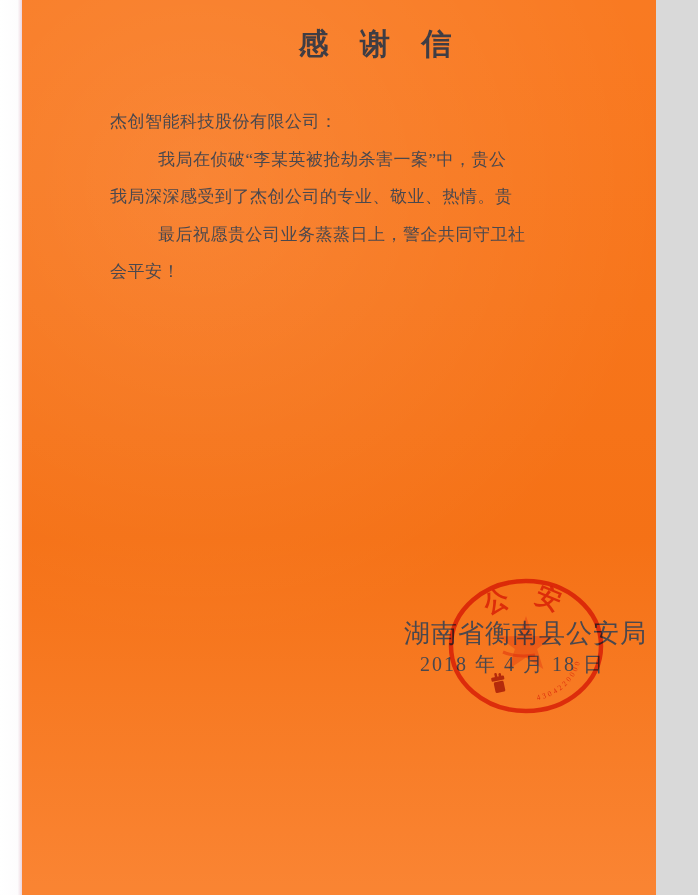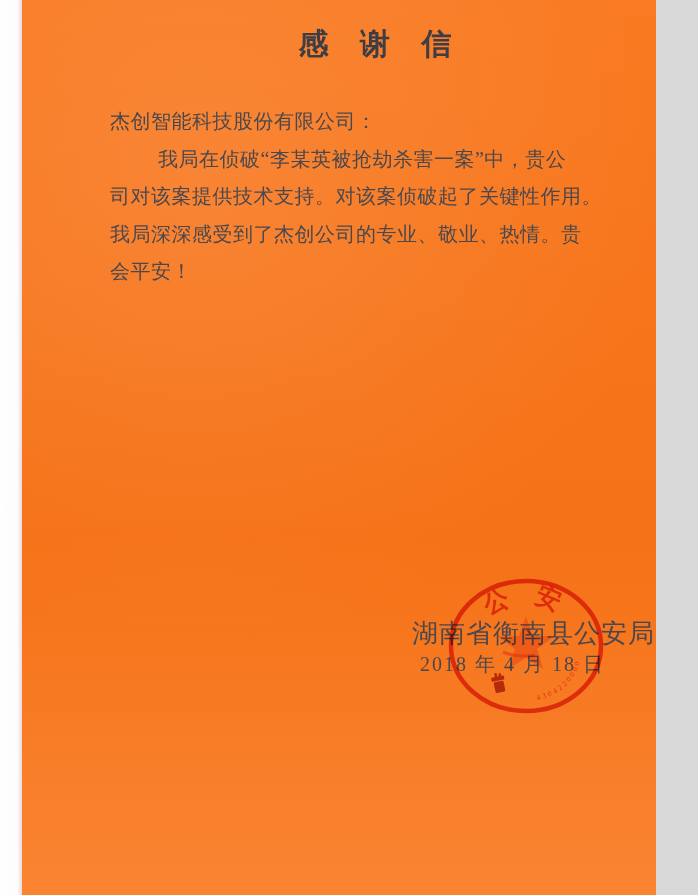--- a/index.html
+++ b/index.html
@@ -34,36 +34,35 @@
     text-align: center;
     font-size: 30px;
     font-weight: 600;
     color: #3f3d44;
     letter-spacing: 2px;
     word-spacing: 20px;
   }
   .body-block {
     position: absolute;
     left: 110px; top: 103px; width: 540px;
-    font-size: 20px;
+    font-size: 17px;
     line-height: 37.5px;
     color: #4a484e;
     letter-spacing: 0.5px;
   }
   .line { white-space: nowrap; }
   .line.indent { text-indent: 48px; }
   .signature {
     position: absolute;
     left: 404px; top: 616px;
     font-size: 26px;
     color: #4a484e;
     letter-spacing: 1px;
     white-space: nowrap;
     z-index: 2;
-    margin-left: 8px;
   }
   .date {
     position: absolute;
     left: 420px; top: 651px;
     font-size: 20px;
     color: #4a484e;
     letter-spacing: 2px;
     white-space: nowrap;
     z-index: 2;
   }
@@ -84,22 +83,22 @@
 <div class="page">
 
   <div class="paper-shade"></div>
   <div class="scan-strip"></div>
 
   <h1 class="title">感 谢 信</h1>
 
   <div class="body-block">
     <div class="line">杰创智能科技股份有限公司：</div>
     <div class="line indent">我局在侦破“李某英被抢劫杀害一案”中，贵公</div>
-    <div class="line">司对该案提供技术支持。对该案侦破起了关键性作用。</div>
     <div class="line">我局深深感受到了杰创公司的专业、敬业、热情。贵</div>
+    <div class="line indent">最后祝愿贵公司业务蒸蒸日上，警企共同守卫社</div>
     <div class="line">会平安！</div>
   </div>
 
   <div class="signature">湖南省衡南县公安局</div>
   <div class="date">2018 年 4 月 18 日</div>
 
   <svg class="seal" viewBox="0 0 158 138" xmlns="http://www.w3.org/2000/svg">
 
     <ellipse cx="79" cy="68" rx="75" ry="65" fill="none" stroke="#df3c2c" stroke-width="4.5" opacity="0.9"></ellipse>
 

